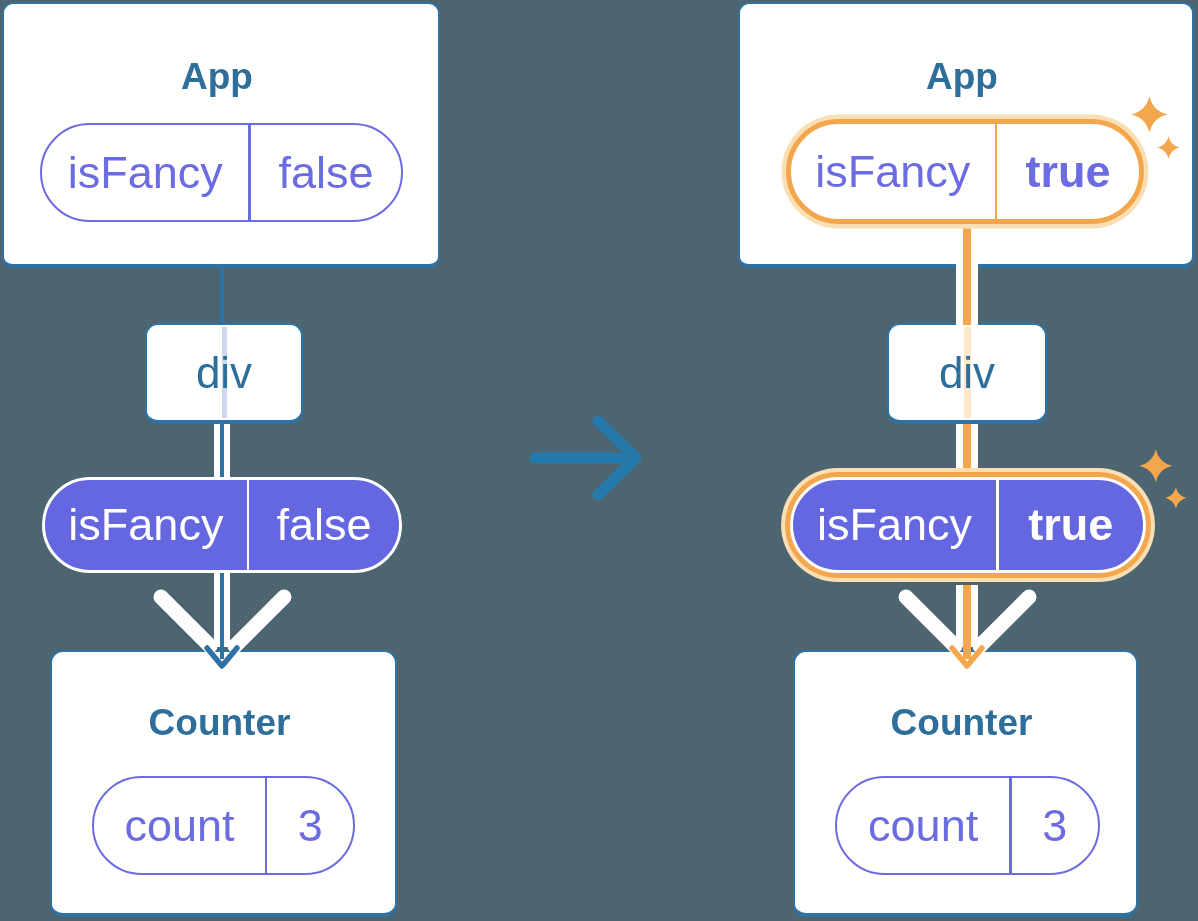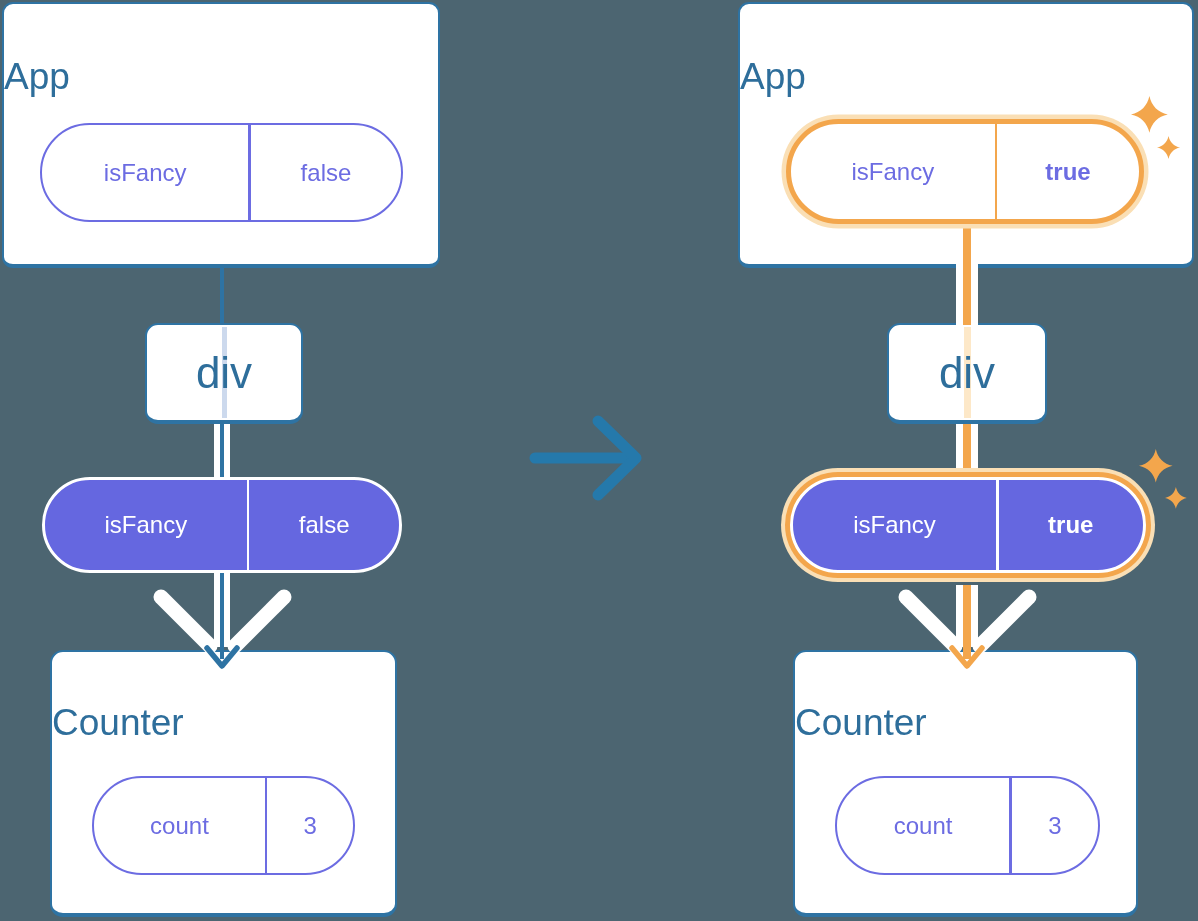--- a/index.html
+++ b/index.html
@@ -9,32 +9,32 @@
     background:var(--background);
     font-family:"Liberation Sans", sans-serif;
   }
   
   .card{
     position:absolute;background:var(--white);
     border:2.5px solid var(--border);border-bottom-width:4px;
     border-radius:11px;z-index:1;
   }
   .card-title{
-    position:absolute;left:0;right:8px;
-    font-size:37px;font-weight:400;color:var(--title);z-index:3;
+    position:absolute;left:0;right:8px;text-align:center;
+    font-size:37px;font-weight:700;color:var(--title);z-index:3;
   }
   .div-card{display:flex;align-items:center;justify-content:center;border-radius:13px;}
   .div-label{font-size:44px;font-weight:500;color:var(--title);z-index:3;position:relative;}
   .inner-vline{position:absolute;top:2px;bottom:2px;left:50%;z-index:1;}
   .inner-vline.blue{width:5px;margin-left:-2.5px;background:var(--faintBlue);}
   .inner-vline.orange{width:7px;margin-left:-3.5px;background:var(--faintOrange);}
   
   .pill{
     position:absolute;display:flex;align-items:stretch;border-radius:60px;z-index:5;
-    font-size:24px;
+    font-size:45px;
   }
   .pill .cell{display:flex;align-items:center;justify-content:center;}
   .pill .cell.grow{flex:1;}
   .pill .divider{width:2.5px;align-self:stretch;}
   .pill--outline{background:var(--white);border:2.5px solid var(--purple);color:var(--purple);}
   .pill--outline .divider{background:var(--purple);}
   .pill--solid{background:var(--purpleFill);border:3px solid var(--white);color:var(--white);}
   .pill--solid .divider{background:var(--white);}
   .pill--hl-white{
     background:var(--white);border:5px solid var(--orange);color:var(--purple);

